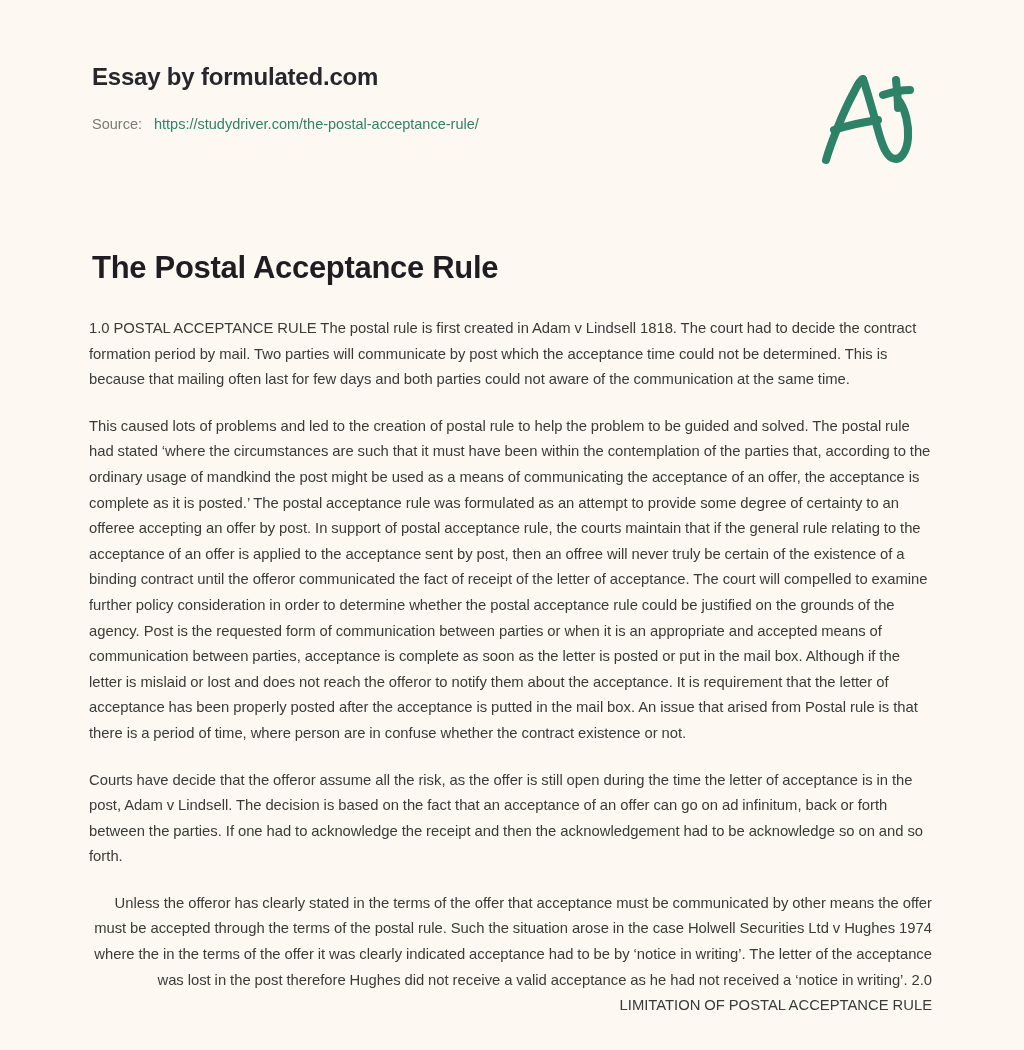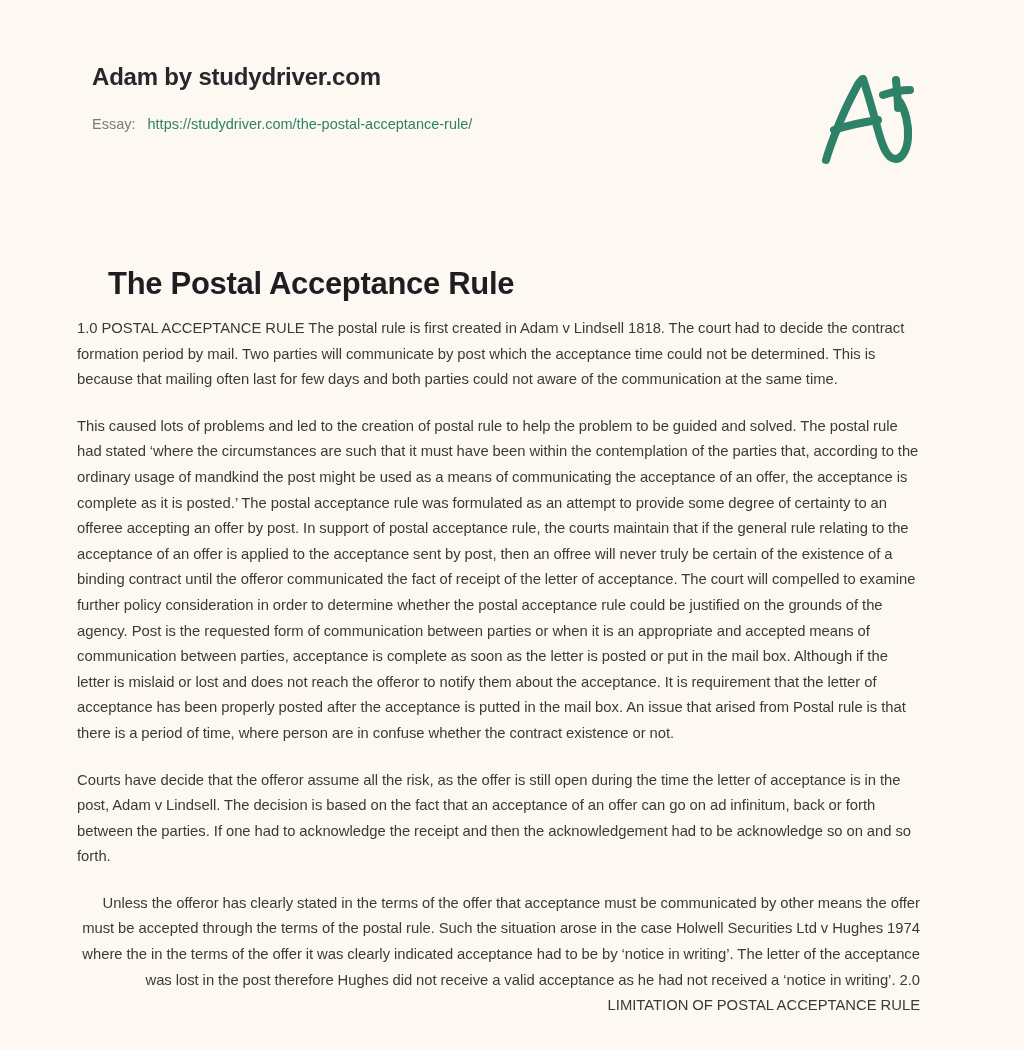--- a/index.html
+++ b/index.html
@@ -65,32 +65,32 @@
     width: 112px;
     height: 100px;
   }
 
   
   .doc-title {
     position: absolute;
     left: 92px;
     top: 248px;
     width: 840px;
-    margin: 16px;
+    margin: 0;
     font-size: 31px;
     font-weight: bold;
     color: #1f1d22;
     letter-spacing: -0.3px;
     line-height: 40px;
   }
 
   
   .body-copy {
     position: absolute;
-    left: 77px;
+    left: 89px;
     top: 316px;
     width: 843px;
   }
   .body-copy p {
     margin: 0 0 21px 0;
     font-size: 14.8px;
     line-height: 25.6px;
     color: #3b3a38;
     text-align: left;
     font-family: "Liberation Sans", sans-serif;
@@ -101,23 +101,23 @@
     margin-bottom: 0;
     text-align: right;
   }
 </style>
 </head>
 <body>
 
 <div class="page">
 
   <div class="header">
-    <div class="essay-by">Adam by studydriver.com</div>
+    <div class="essay-by">Essay by formulated.com</div>
     <div class="source-line">
-      <span class="source-label">Essay:</span><a class="source-url" href="#">https://studydriver.com/the-postal-acceptance-rule/</a>
+      <span class="source-label">Source:</span><a class="source-url" href="#">https://studydriver.com/the-postal-acceptance-rule/</a>
     </div>
   </div>
 
   <div class="logo">
     <svg viewBox="0 0 112 100" xmlns="http://www.w3.org/2000/svg" aria-hidden="true">
       <g fill="none" stroke="#2e8268" stroke-linecap="round" stroke-linejoin="round">
 
         <path d="M14 94 C18 80 30 48 42 26 C45 20 48 14 51 13" stroke-width="8"></path>
 
         <path d="M51 13 C55 24 61 46 66 64 C70 79 74 89 80 92 C88 96 95 86 96 72 C97 58 93 44 88 36" stroke-width="8"></path>

